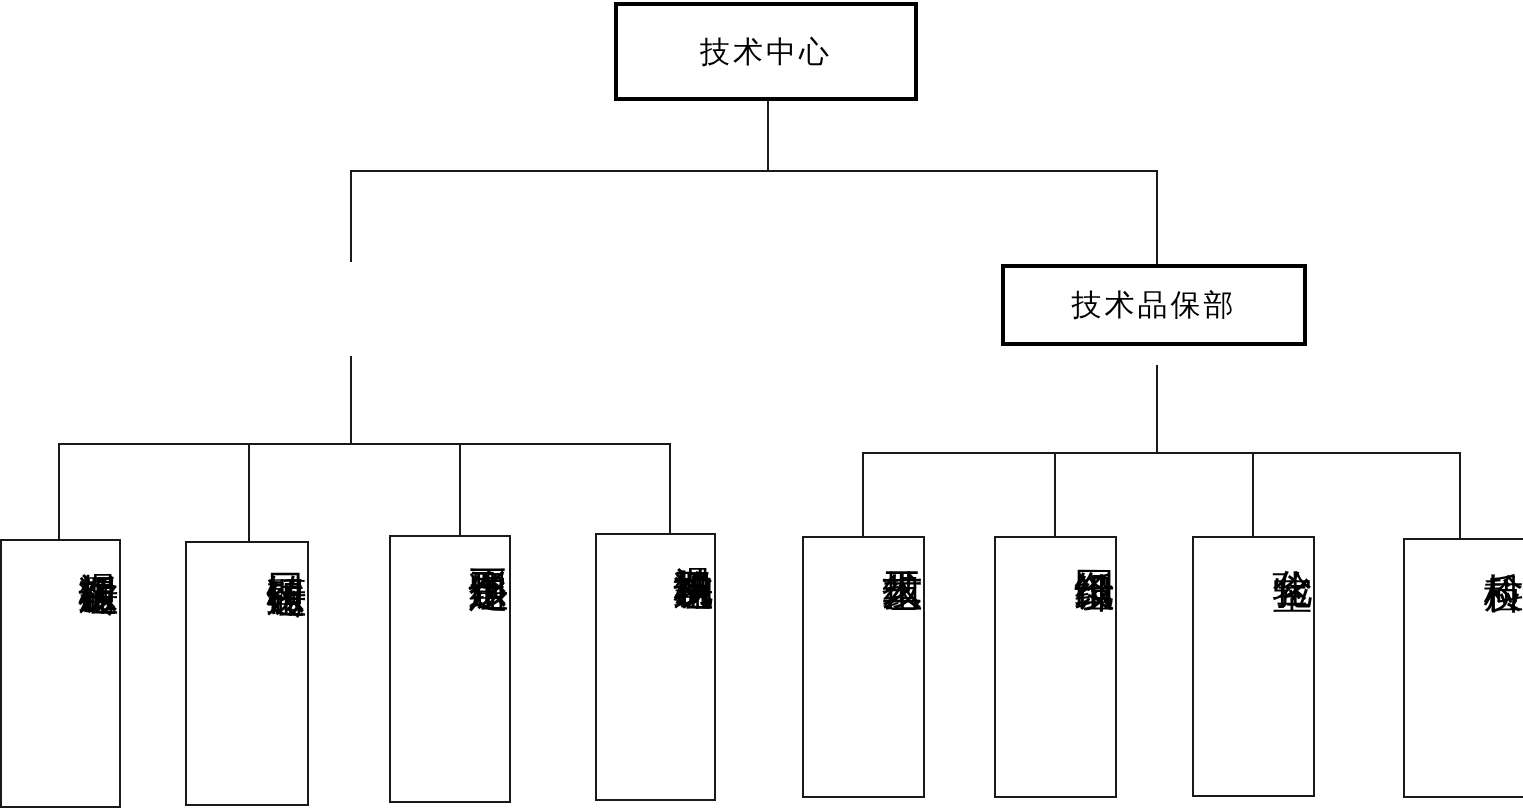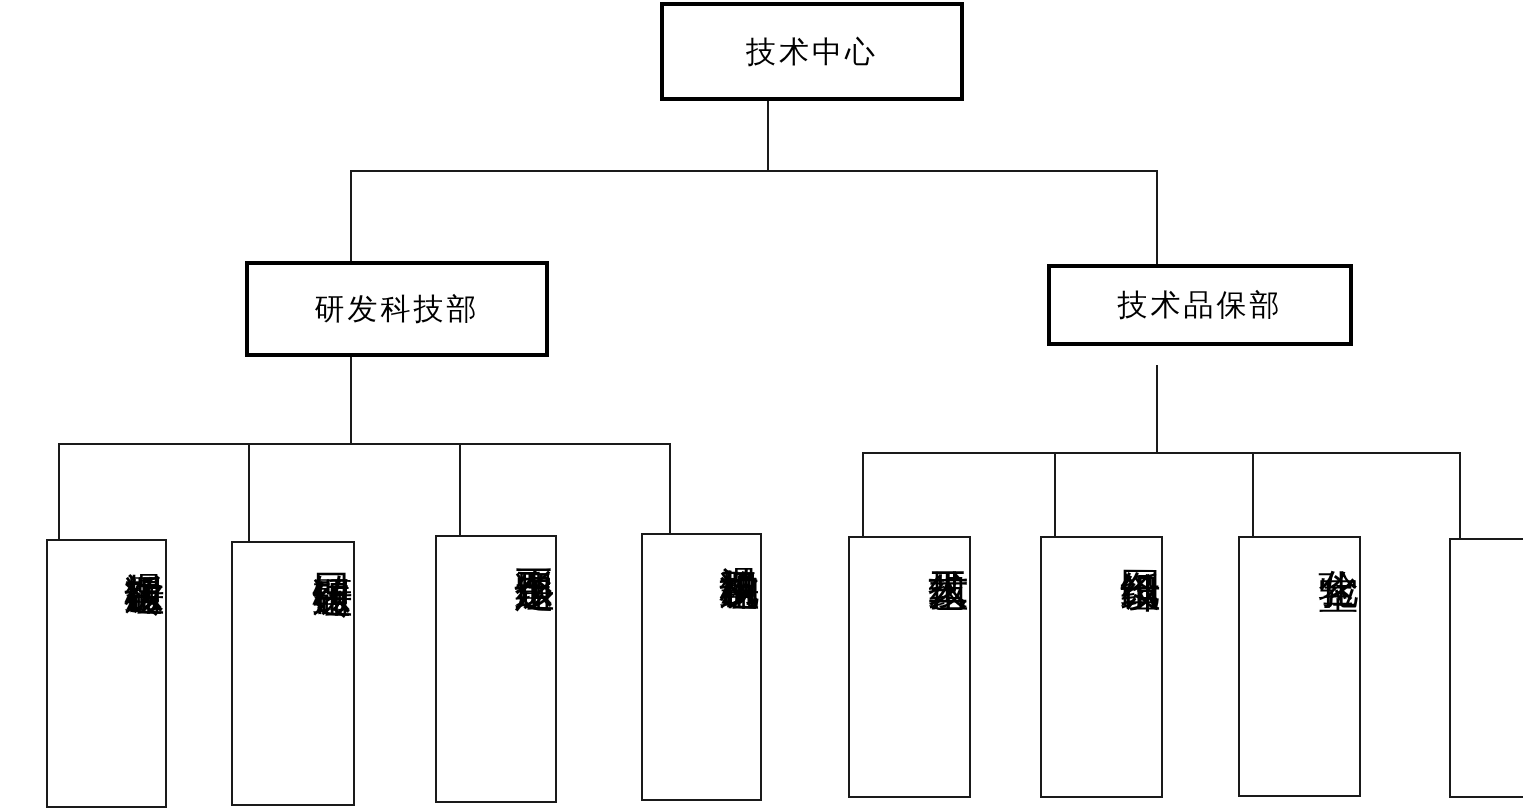--- a/index.html
+++ b/index.html
@@ -27,21 +27,20 @@
 
   
   .node {
     position: absolute;
     box-sizing: border-box;
     background: #ffffff;
     display: flex;
     align-items: center;
     justify-content: center;
     color: #000000;
-    margin-left: 46px;
   }
   .node.level1,
   .node.level2 {
     border: 4px solid #000000;
   }
   .node.level3 {
     border: 2px solid #1a1a1a;
     align-items: flex-start;
     justify-content: flex-end;
   }
@@ -88,23 +87,20 @@
 
   <div class="line v" style="left:862px; top:452px; height:84px;"></div>
   <div class="line v" style="left:1054px; top:452px; height:84px;"></div>
   <div class="line v" style="left:1252px; top:452px; height:84px;"></div>
   <div class="line v" style="left:1459px; top:452px; height:86px;"></div>
 
   <div class="node level1" style="left:614px; top:2px; width:304px; height:99px;">
     <span class="label-h">技术中心</span>
   </div>
 
-  <div class="node level2" style="left:199px; top:261px; width:304px; height:96px;">
-    <span class="label-h">研发科技部</span>
-  </div>
 
   <div class="node level2" style="left:1001px; top:264px; width:306px; height:82px;">
     <span class="label-h">技术品保部</span>
   </div>
 
   <div class="node level3" style="left:0px; top:539px; width:121px; height:269px;">
     <span class="label-v">滑板砖课题组</span>
   </div>
 
   <div class="node level3" style="left:185px; top:541px; width:124px; height:265px;">

